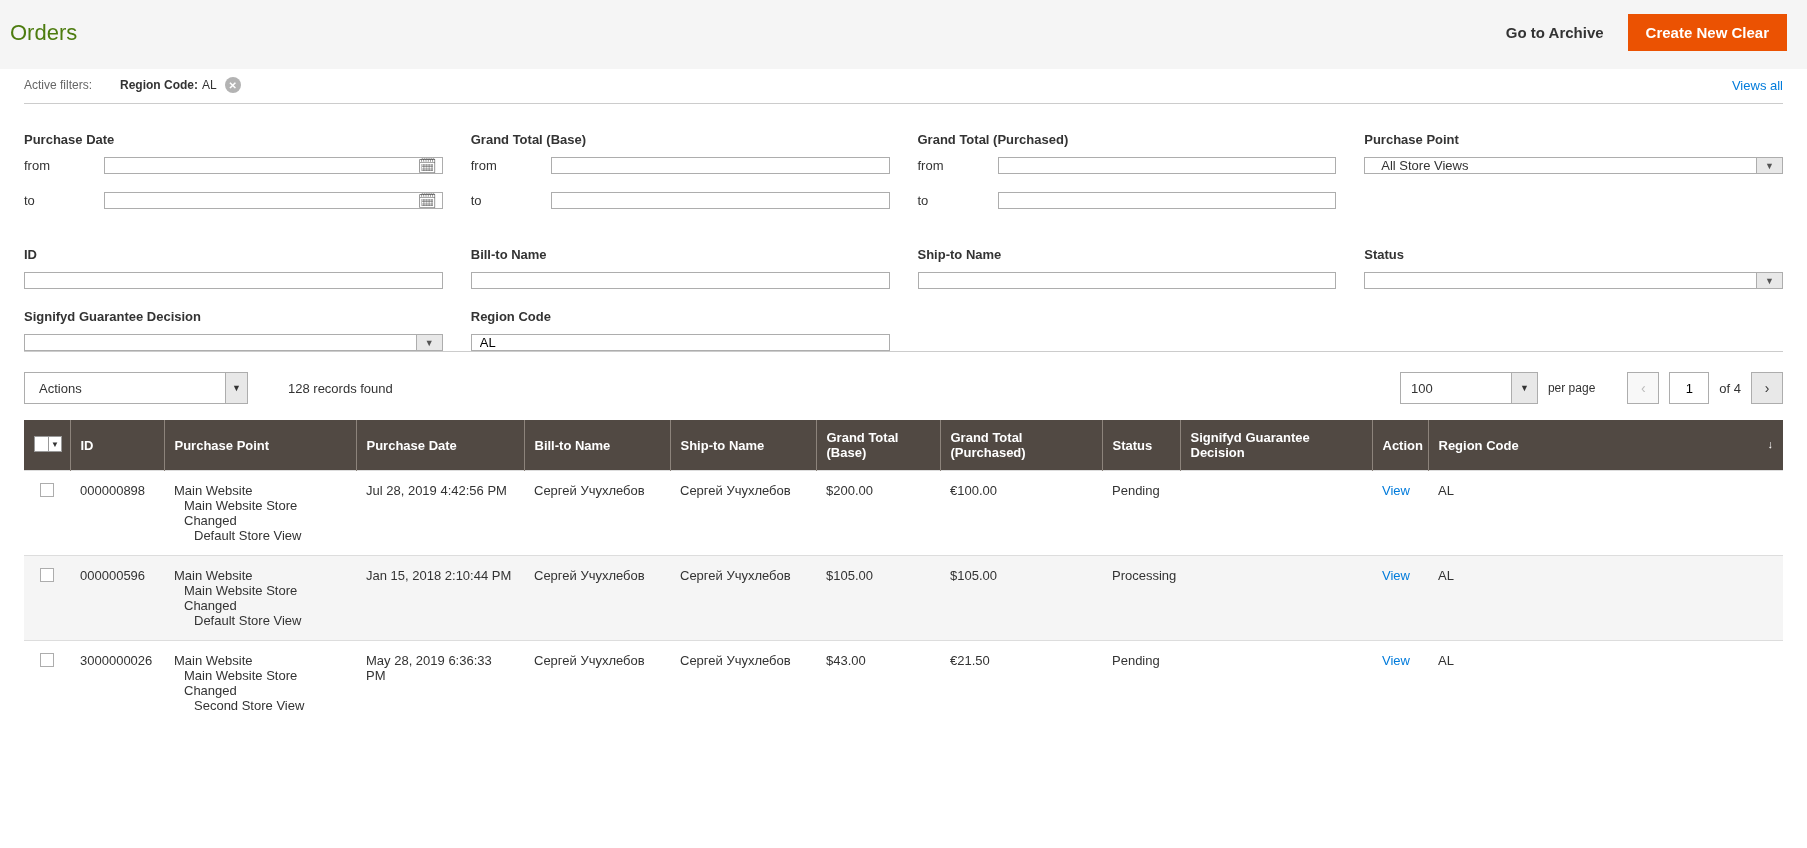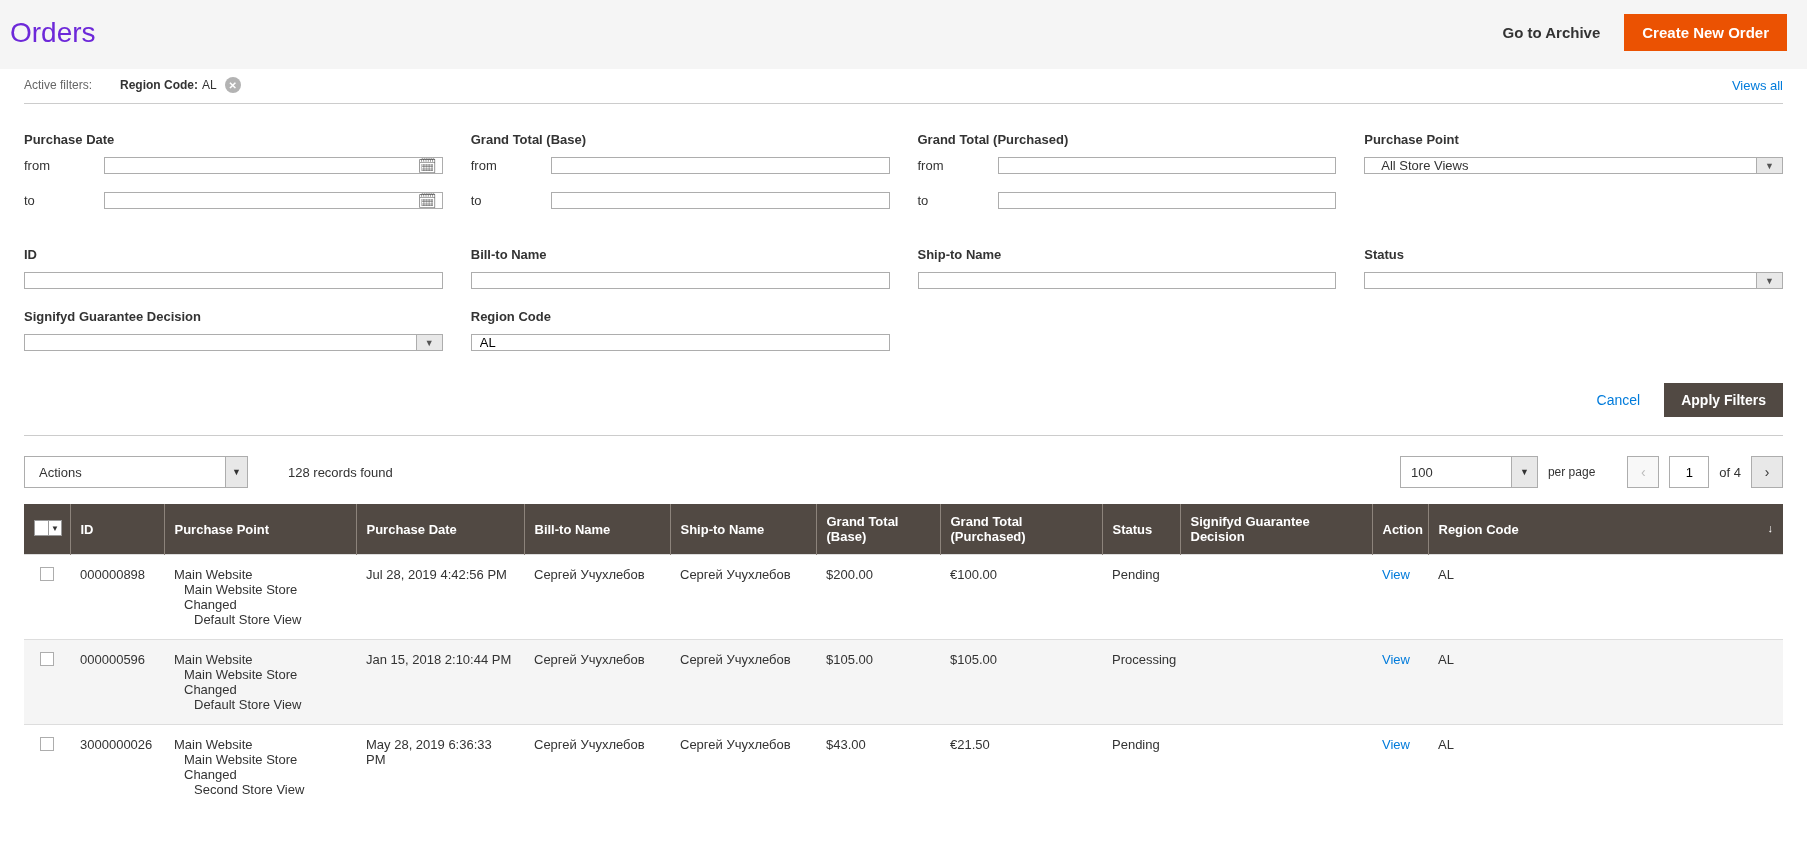--- a/index.html
+++ b/index.html
@@ -9,23 +9,23 @@
     color: #333;
     background: #fff;
   }
   .header-bar {
     display: flex;
     align-items: center;
     padding: 14px 20px 18px 10px;
     background: #f5f5f5;
   }
   .page-title {
-    font-size: 28px;
+    font-size: 22px;
     font-weight: 400;
-    color: #6d28d9;
+    color: #4d7c0f;
     flex: 1;
   }
   .header-actions { display: flex; align-items: center; gap: 24px; }
   .link-plain {
     color: #333;
     font-size: 15px;
     font-weight: 600;
     text-decoration: none;
     cursor: pointer;
   }
@@ -252,21 +252,21 @@
   .col-act { width: 56px; }
   .col-reg { }
 </style>
 </head>
 <body>
 
 <div class="header-bar">
   <h1 class="page-title">Orders</h1>
   <div class="header-actions">
     <a class="link-plain">Go to Archive</a>
-    <button class="btn-primary">Create New Order</button>
+    <button class="btn-primary">Create New Clear</button>
   </div>
 </div>
 
 <div class="content">
 
   <div class="active-filters">
     <span class="label">Active filters:</span>
     <span class="chip">
       <span>Region Code:</span>
       <span class="chip-value">AL</span>
@@ -358,24 +358,20 @@
       </div>
     </div>
 
     <div class="filter-block">
       <label class="filter-label">Region Code</label>
       <input class="text" value="AL" style="">
     </div>
 
   </div>
 
-  <div class="filter-actions">
-    <span class="link-cancel">Cancel</span>
-    <button class="btn-drk">Apply Filters</button>
-  </div>
 
   <div class="divider"></div>
 
   <div class="toolbar">
     <div class="actions-sel">
       <span class="txt">Actions</span>
       <span class="arw">▼</span>
     </div>
     <span class="records">128 records found</span>
     <div class="pager">

